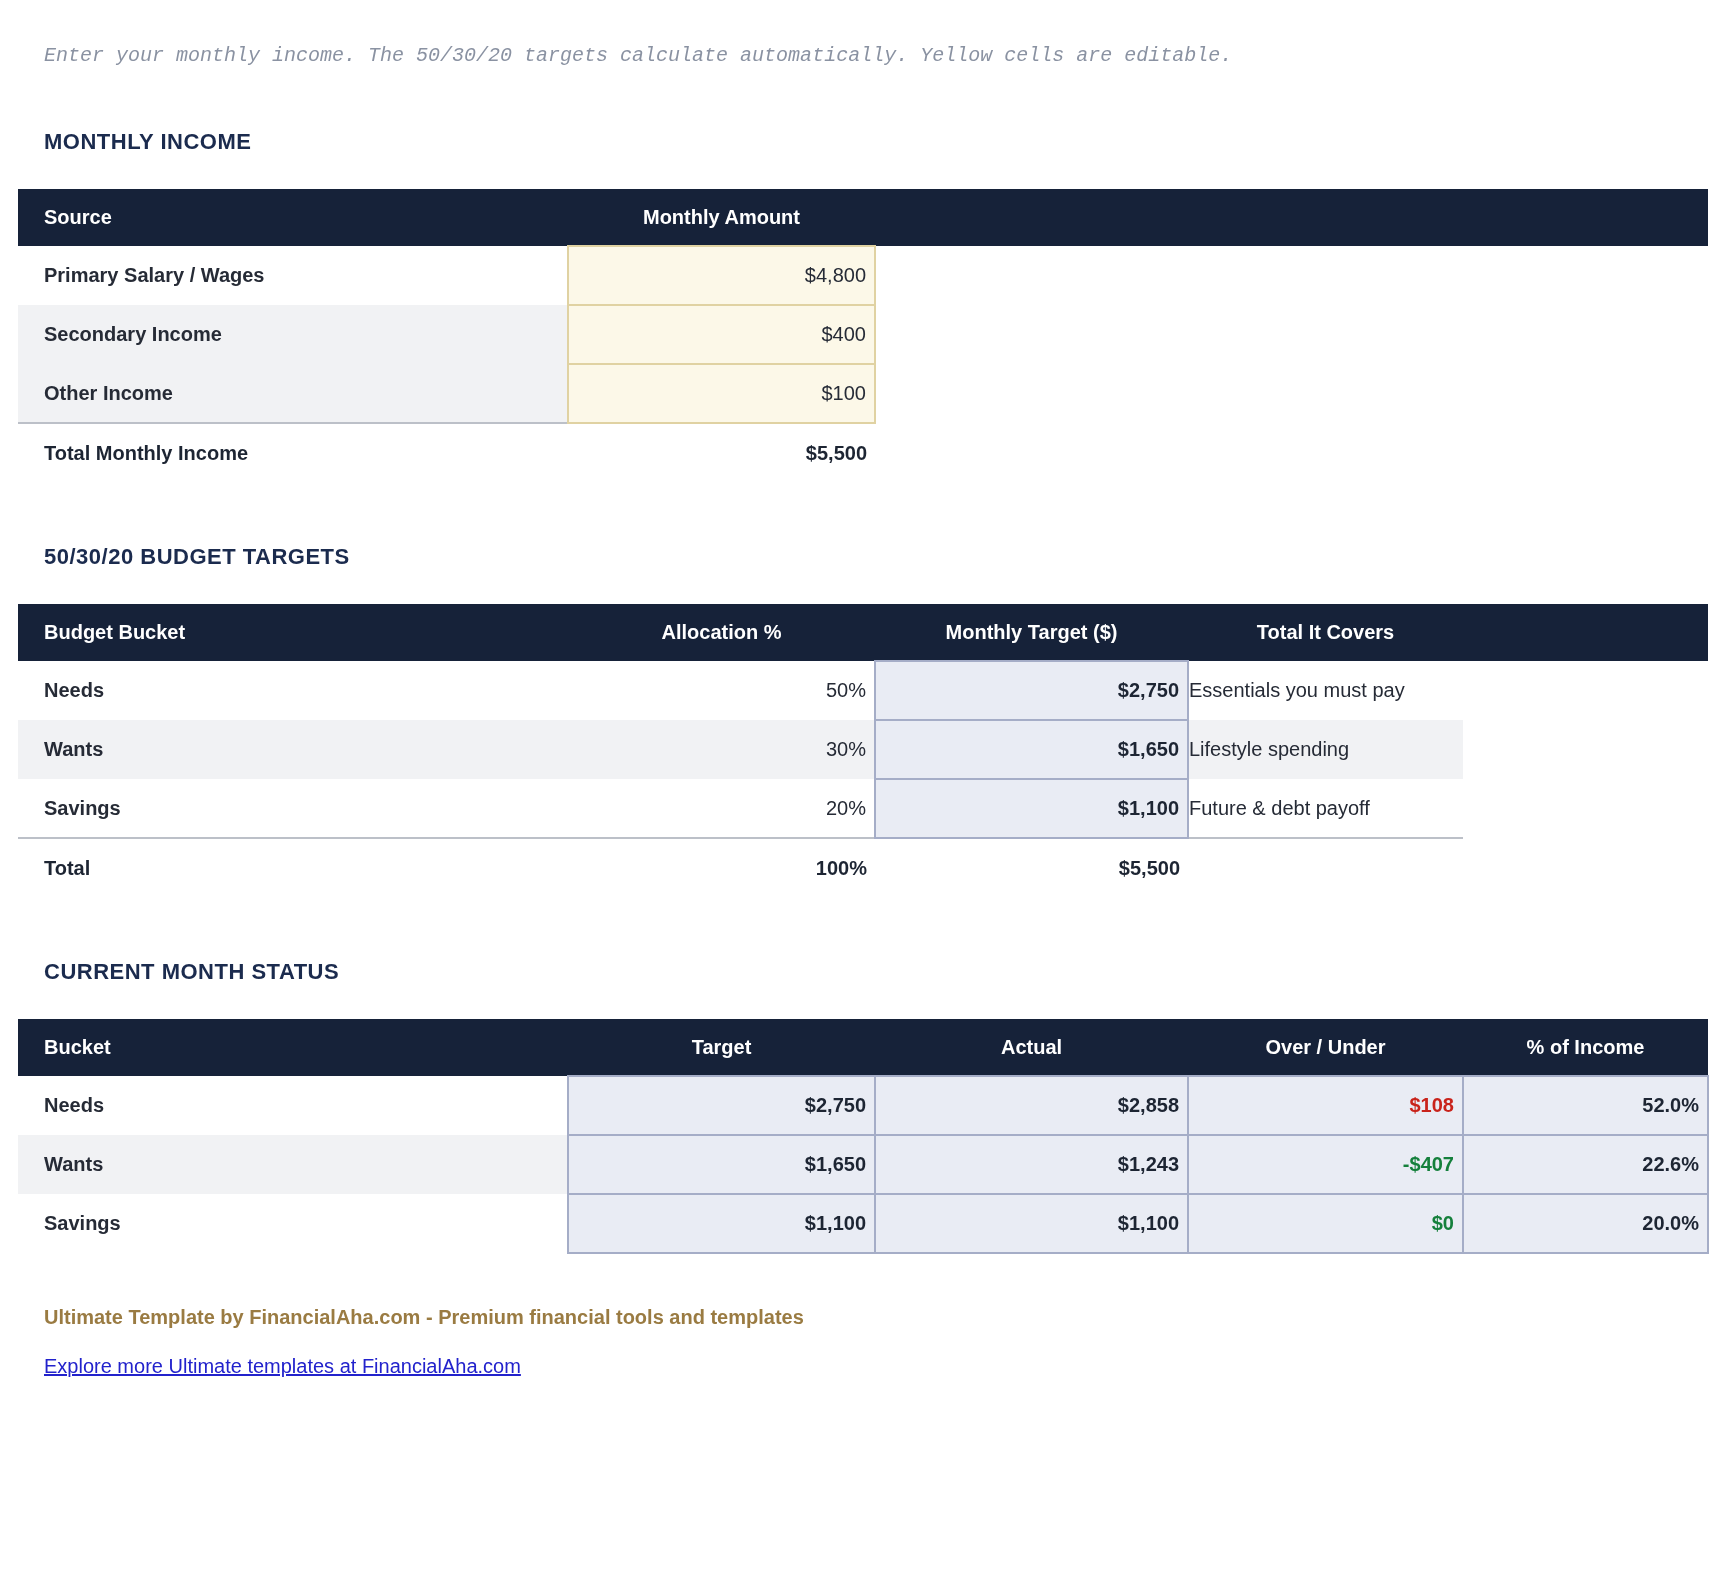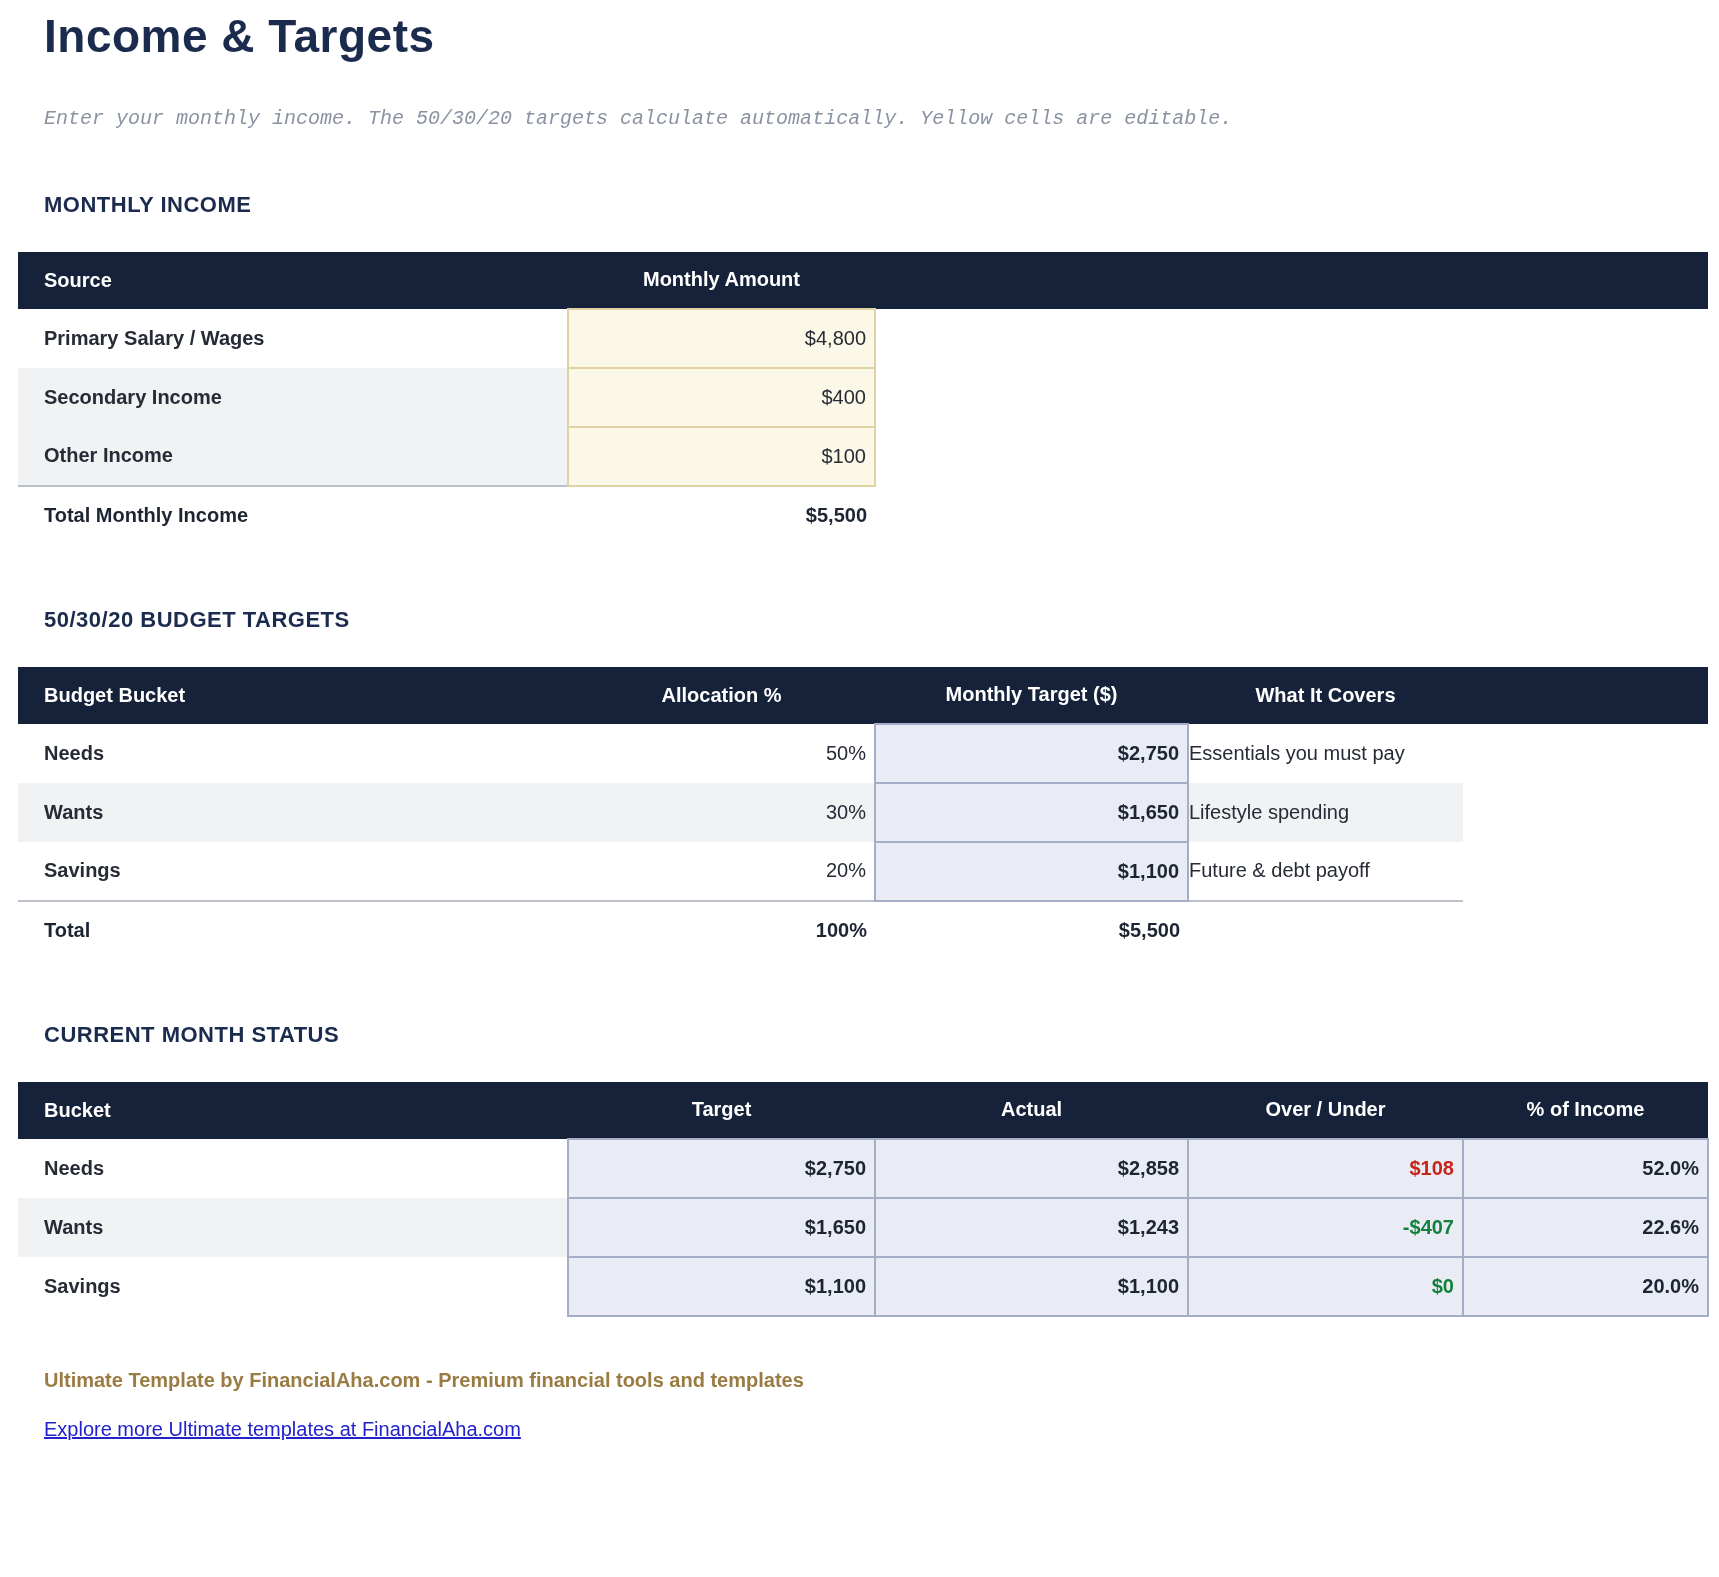--- a/index.html
+++ b/index.html
@@ -117,21 +117,20 @@
     color:var(--link);
     text-decoration:underline;
     cursor:pointer;
   }
 </style>
 </head>
 <body>
 
 <div class="page">
 
-  <h1 class="page-title">Income &amp; Targets</h1>
   <div class="subtitle">Enter your monthly income. The 50/30/20 targets calculate automatically. Yellow cells are editable.</div>
 
   
   <div class="section-heading">MONTHLY INCOME</div>
   <table>
     <colgroup>
         <col class="c1">
         <col class="c2">
         <col class="c3">
         <col class="c4">
@@ -186,21 +185,21 @@
         <col class="c2">
         <col class="c3">
         <col class="c4">
         <col class="c5">
       </colgroup>
     <thead>
       <tr>
         <th class="first">Budget Bucket</th>
         <th>Allocation %</th>
         <th>Monthly Target ($)</th>
-        <th>What It Covers</th>
+        <th>Total It Covers</th>
         <th></th>
       </tr>
     </thead>
     <tbody>
       <tr>
         <td class="label bg">Needs</td>
         <td class="num bg">50%</td>
         <td class="num bold cell-blue">$2,750</td>
         <td class="txt bg">Essentials you must pay</td>
         <td></td>

